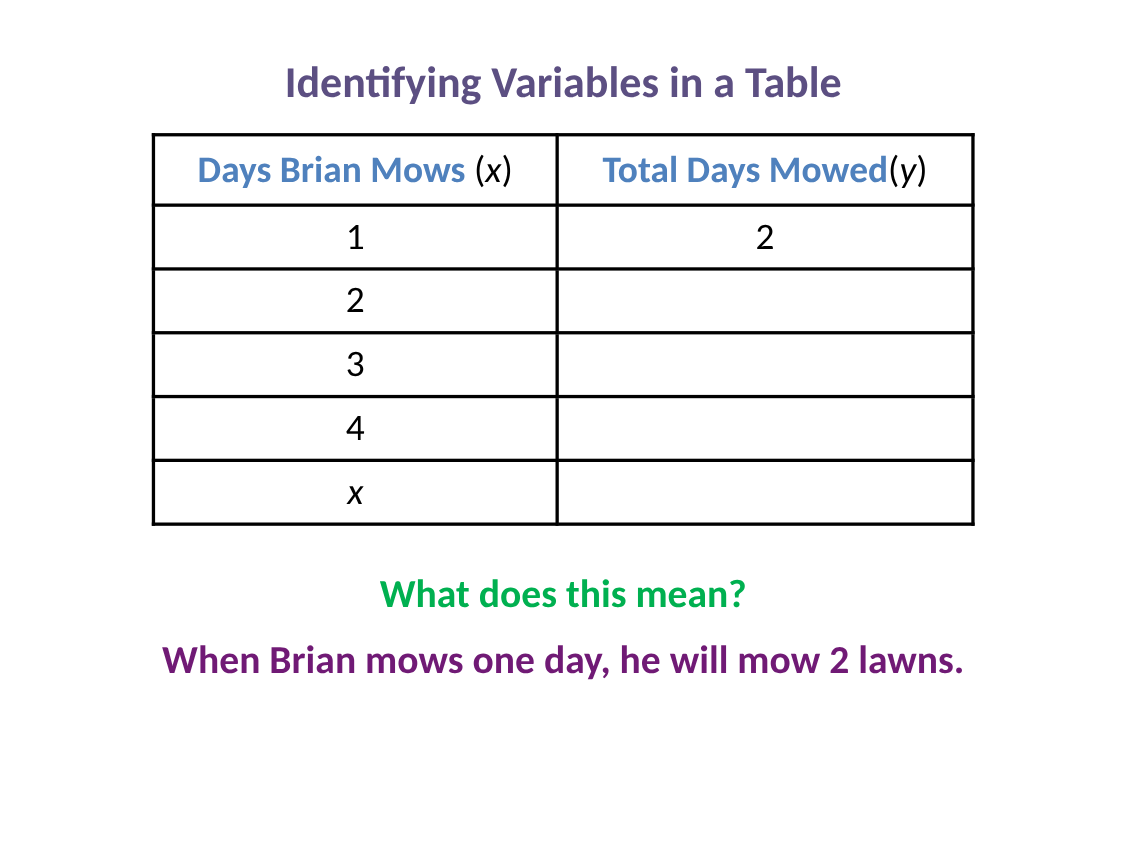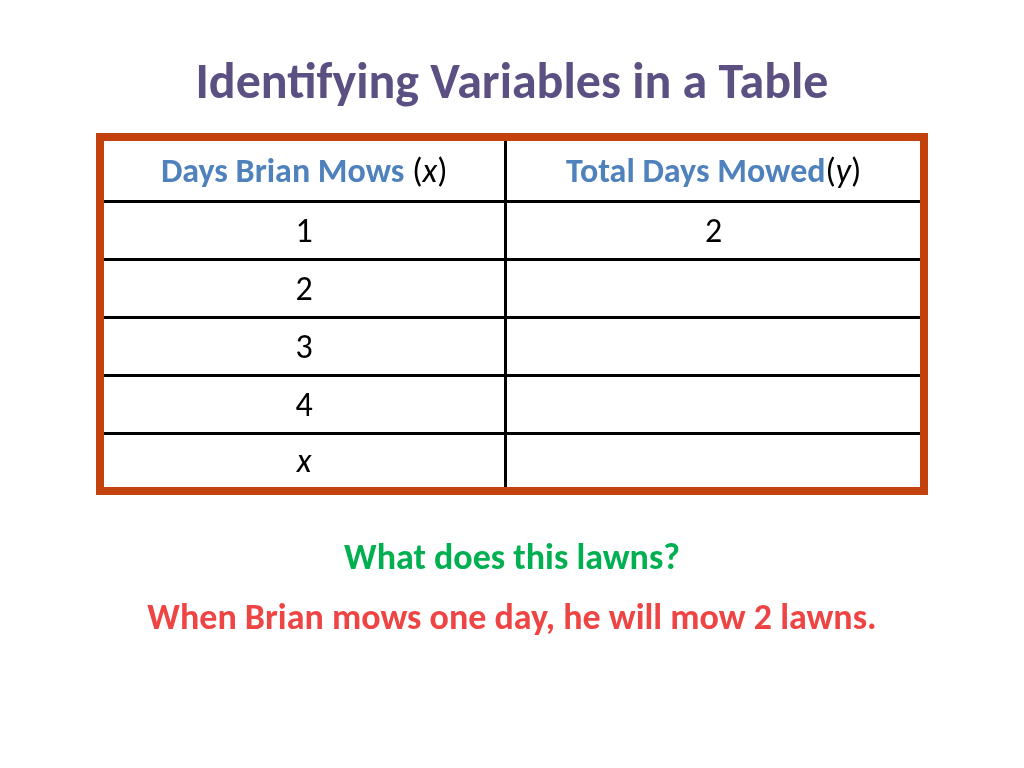--- a/index.html
+++ b/index.html
@@ -6,30 +6,30 @@
   body {
     width: 1024px;
     height: 768px;
     background: #ffffff;
     font-family: Calibri, "Segoe UI", Arial, sans-serif;
     padding: 50px 70px 40px 70px;
     position: relative;
   }
   .title {
     text-align: center;
-    font-size: 50px;
+    font-size: 40px;
     font-weight: 700;
     color: #5c4f82;
     margin-bottom: 22px;
   }
   .tbl {
     border-collapse: collapse;
-    width: 832px;
+    width: 748px;
     margin: 0 auto;
-    border: 8px solid #c2410c;
+    border: 1px solid #c2410c;
   }
   .tbl th, .tbl td {
     border: 3px solid #000;
     text-align: center;
     font-size: 34px;
     height: 58px;
     vertical-align: middle;
     font-weight: 400;
     color: #000;
   }
@@ -45,21 +45,21 @@
     text-align: center;
     font-size: 36px;
     font-weight: 700;
     color: #00b050;
     margin-top: 40px;
   }
   .answer {
     text-align: center;
     font-size: 36px;
     font-weight: 700;
-    color: #ef4444;
+    color: #701a75;
     margin-top: 16px;
   }
 </style>
 </head>
 <body>
 
 <h1 class="title">Identifying Variables in a Table</h1>
 
 <table class="tbl">
   <thead>
@@ -90,14 +90,14 @@
       <td>4</td>
       <td></td>
     </tr>
     <tr>
       <td class="italic-cell">x</td>
       <td></td>
     </tr>
   </tbody>
 </table>
 
-<p class="question">What does this lawns?</p>
+<p class="question">What does this mean?</p>
 <p class="answer">When Brian mows one day, he will mow 2 lawns.</p>
 
 </body></html>

